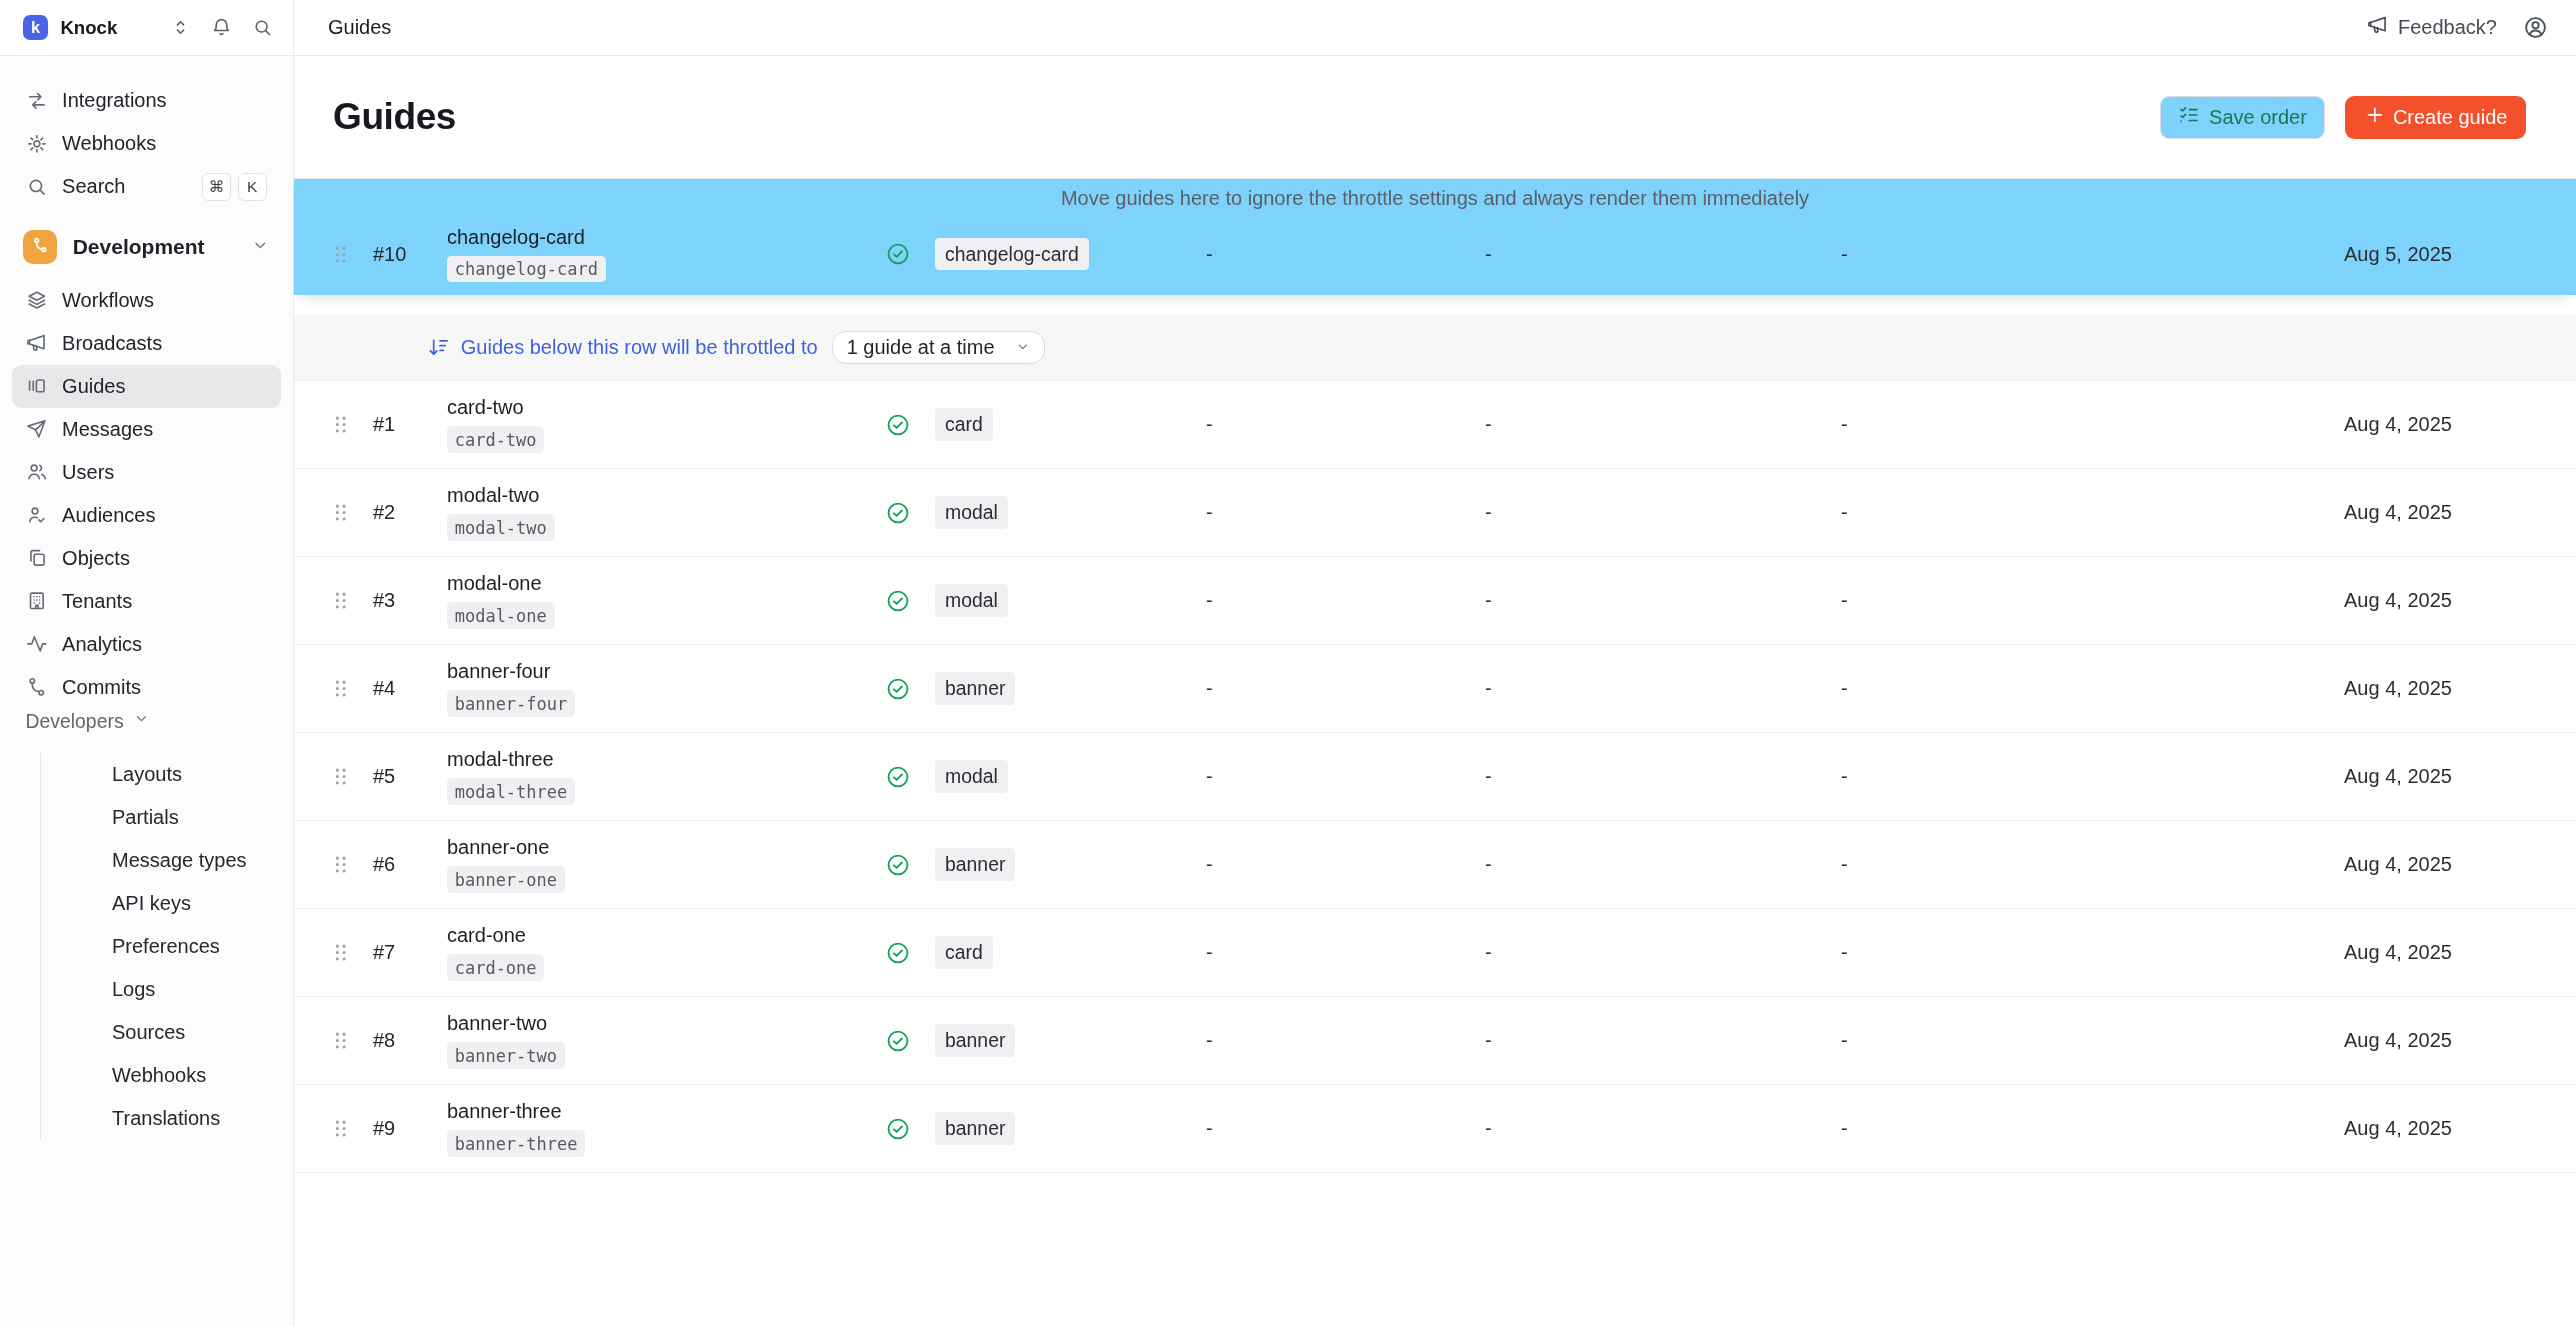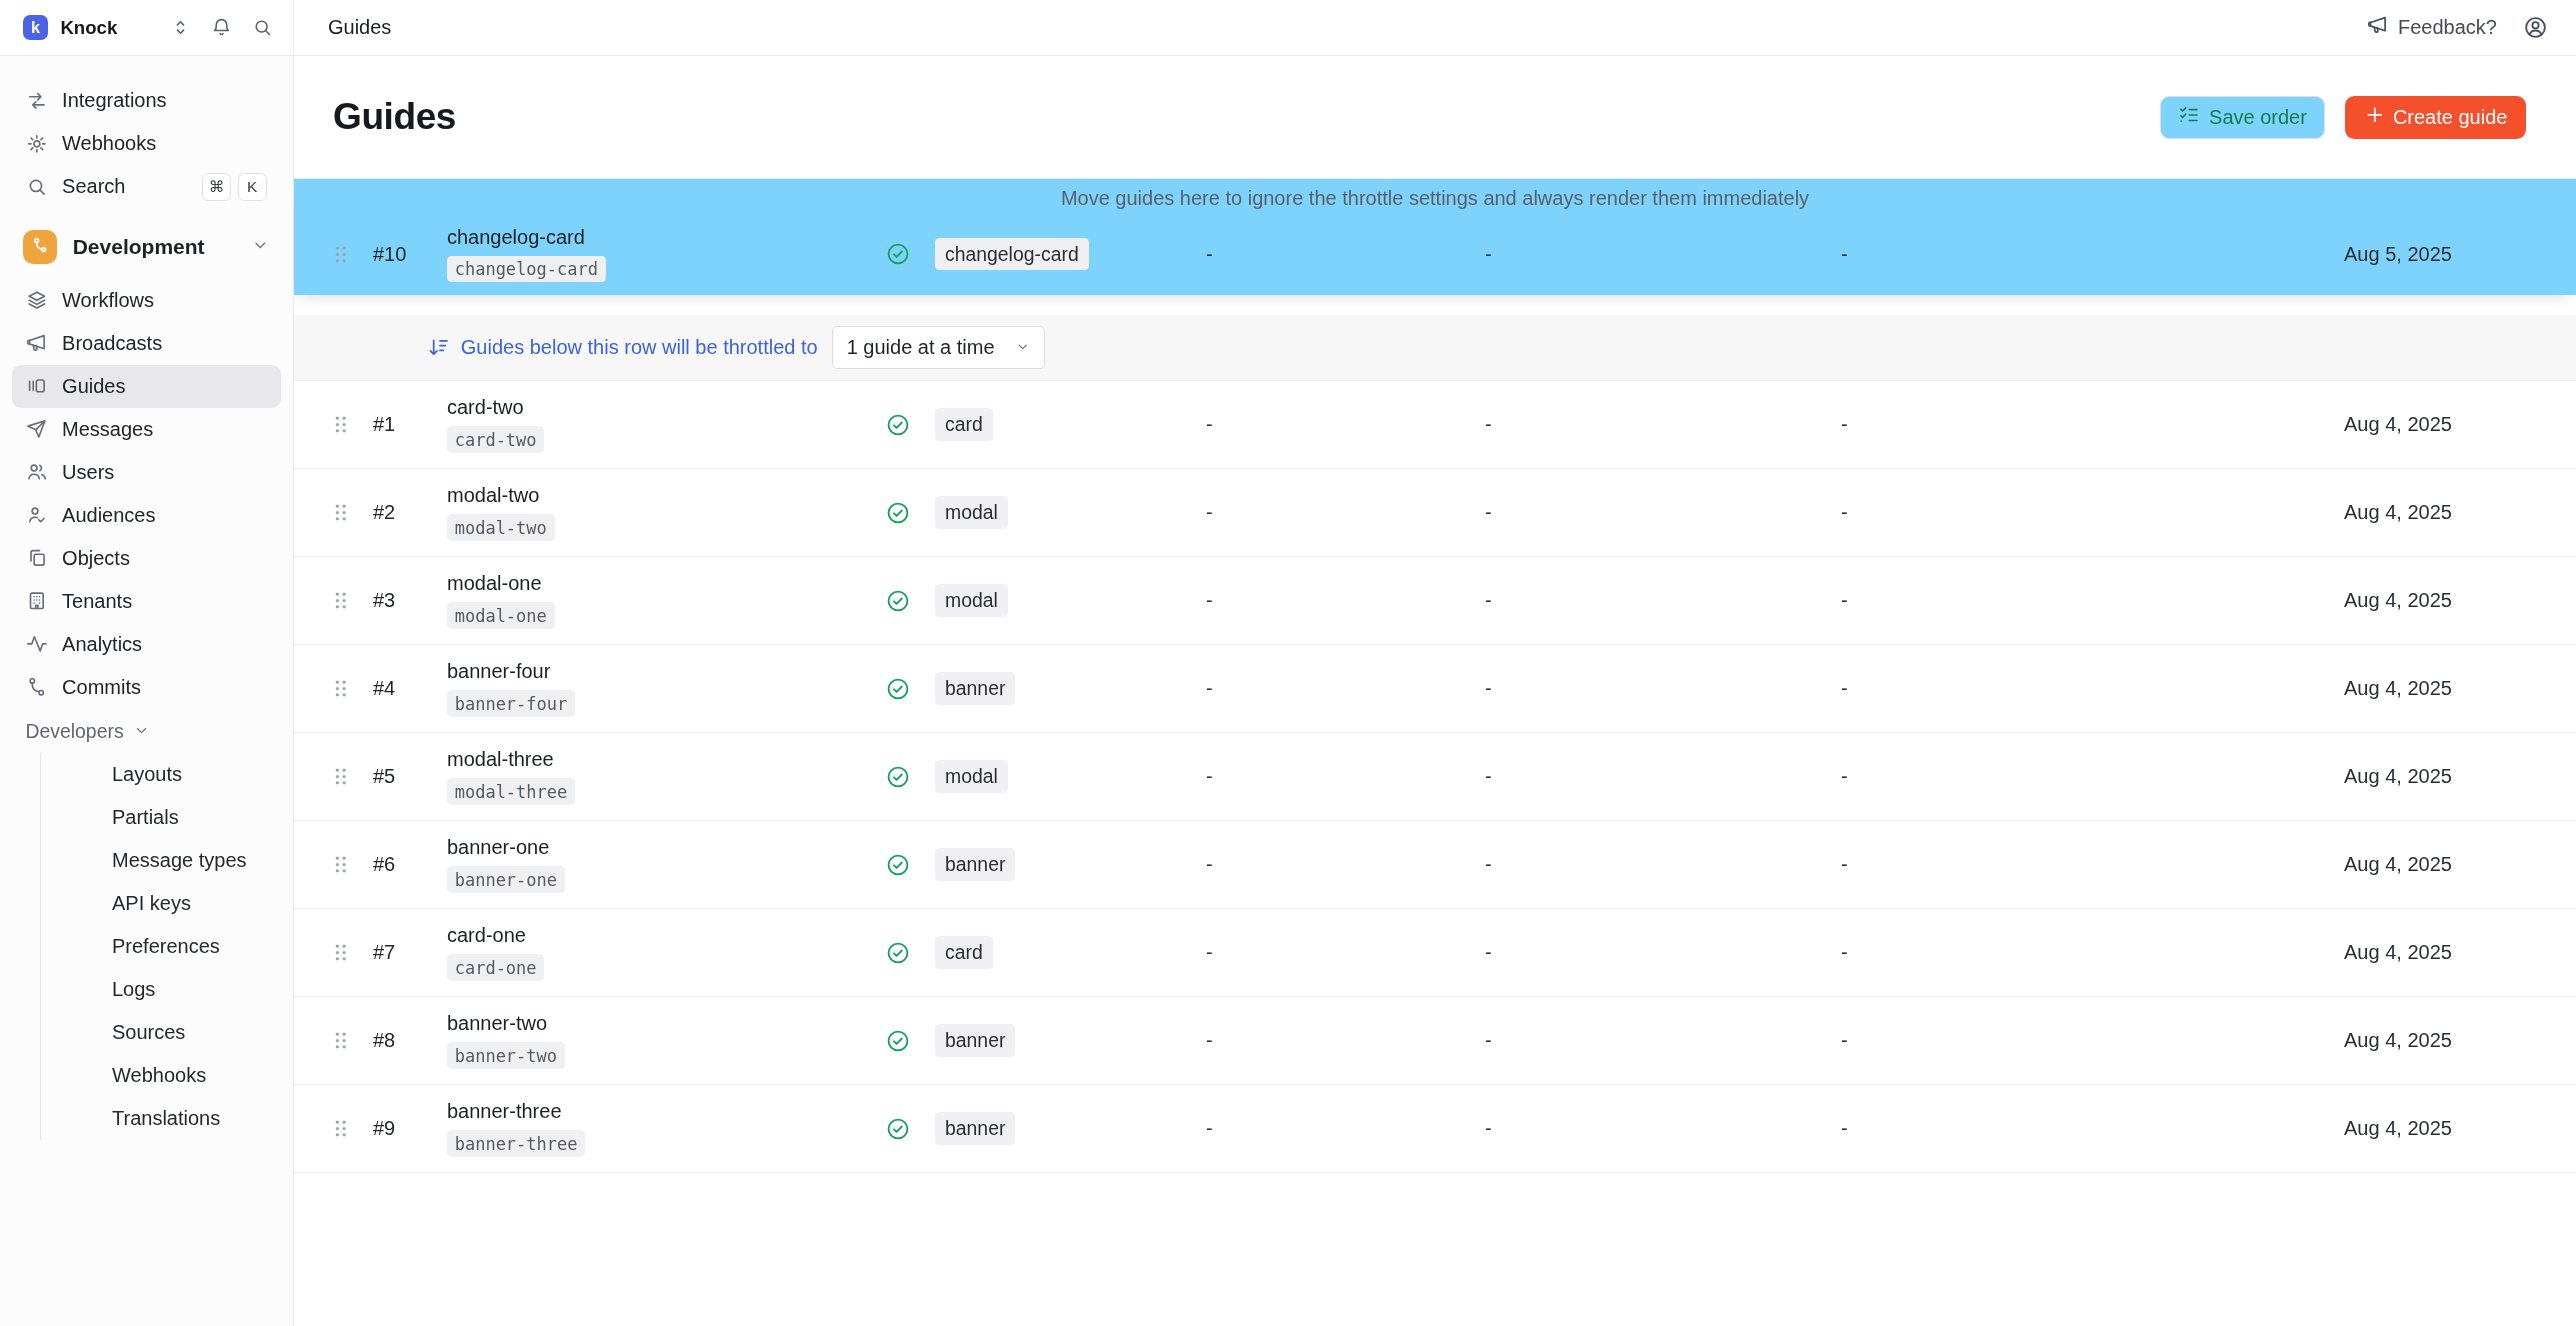--- a/index.html
+++ b/index.html
@@ -32,21 +32,21 @@
   .si-icon svg { width:21.7px; height:21.7px; display:block; }
   .si-label { font-size:20px; color:#21242B; }
   .si-extra { margin-left:auto; display:flex; gap:6.2px; }
   .keycap { min-width:29px; height:28px; padding:0 6.2px; border:1.5px solid #E2E2E6; border-radius:6.2px; background:#fff; display:flex; align-items:center; justify-content:center; font-size:15.5px; color:#3A3F47; }
   .env-row { height:43px; margin:17px 12.4px 10.8px; padding:0 10.8px; display:flex; align-items:center; gap:15.5px; cursor:pointer; }
   .env-badge { width:34px; height:34px; border-radius:10px; background:#EFA43E; color:#fff; display:flex; align-items:center; justify-content:center; }
   .env-badge svg { width:20px; height:20px; }
   .env-label { font-size:21px; font-weight:600; color:#1E2127; }
   .env-chev { margin-left:auto; color:#6A707A; }
   .env-chev svg { width:18.6px; height:18.6px; }
-  .devs-row { height:43px; margin-top:1.5px; padding:0 12.4px 0 25.5px; display:flex; align-items:center; gap:9.3px; cursor:pointer; }
+  .devs-row { height:43px; margin-top:1.5px; padding:0 12.4px 0 25.5px; display:flex; gap:9.3px; cursor:pointer; }
   .devs-label { font-size:19.4px; color:#60666F; }
   .devs-row svg { width:17px; height:17px; color:#6A707A; }
   .devs-sub { margin-left:40px; border-left:1.5px solid #E5E5E9;padding-left:48px; }
   .sub-item { height:43px; display:flex; align-items:center; padding-left:23px; font-size:20px; color:#25282F; cursor:pointer; }
 
   
   .main { flex:1; min-width:0; display:flex; flex-direction:column; background:#fff; }
   .page-head { height:122px; flex:0 0 122px; display:flex; align-items:center; padding:0 50px 0 39px; }
   .page-title { font-size:37px; font-weight:700; color:#16191E; letter-spacing:-0.4px; }
   .actions { margin-left:auto; display:flex; align-items:center; gap:20px; }
@@ -67,21 +67,21 @@
   .pinned-note { height:34px; display:flex; align-items:center; justify-content:center; font-size:20px; color:#5A5F69; padding-top:4.6px; }
   .row { height:88px; }
   .pinned .row { height:82px; }
   .rows .row { border-top:1.5px solid #F0F0F3; }
   .rows { border-bottom:1.5px solid #F0F0F3; }
   .gap { height:20px; }
   .throttle-row { height:65px; background:#F7F7F8; display:flex; align-items:center; padding-left:133px; }
   .throttle-row .t-icon { color:#3D63DC; }
   .throttle-row .t-icon svg { width:23px; height:23px; display:block; }
   .t-text { margin:0 14px 0 10.8px; font-size:20px; color:#3D63DC; font-weight:500; }
-  .t-select { height:43px; background:#fff; border:1.5px solid #DCDCE0; border-radius:5px; padding:0 14px; display:flex; align-items:center; gap:20px; font-size:20px; color:#1F242B; cursor:pointer; }
+  .t-select { height:33px; background:#fff; border:1.5px solid #DCDCE0; border-radius:14px; padding:0 14px; display:flex; align-items:center; gap:20px; font-size:20px; color:#1F242B; cursor:pointer; }
   .t-select svg { width:15.5px; height:15.5px; color:#6A7078; }
 
   .c-drag { color:#9CA2AB; cursor:grab; }
   .c-drag svg { width:15.5px; height:21px; display:block; }
   .c-order { font-size:20px; color:#23262C; }
   .c-name { display:flex; flex-direction:column; align-items:flex-start; gap:7px; }
   .g-name { font-size:20px; font-weight:500; color:#1B1F26; }
   .g-key { font-family:"DejaVu Sans Mono","Liberation Mono",monospace; font-size:17px; color:#545B64; background:#F0F0F2; border-radius:4.6px; padding:3.1px 7.7px; }
   .c-status { color:#14A05A; }
   .c-status svg { width:26px; height:26px; display:block; }

